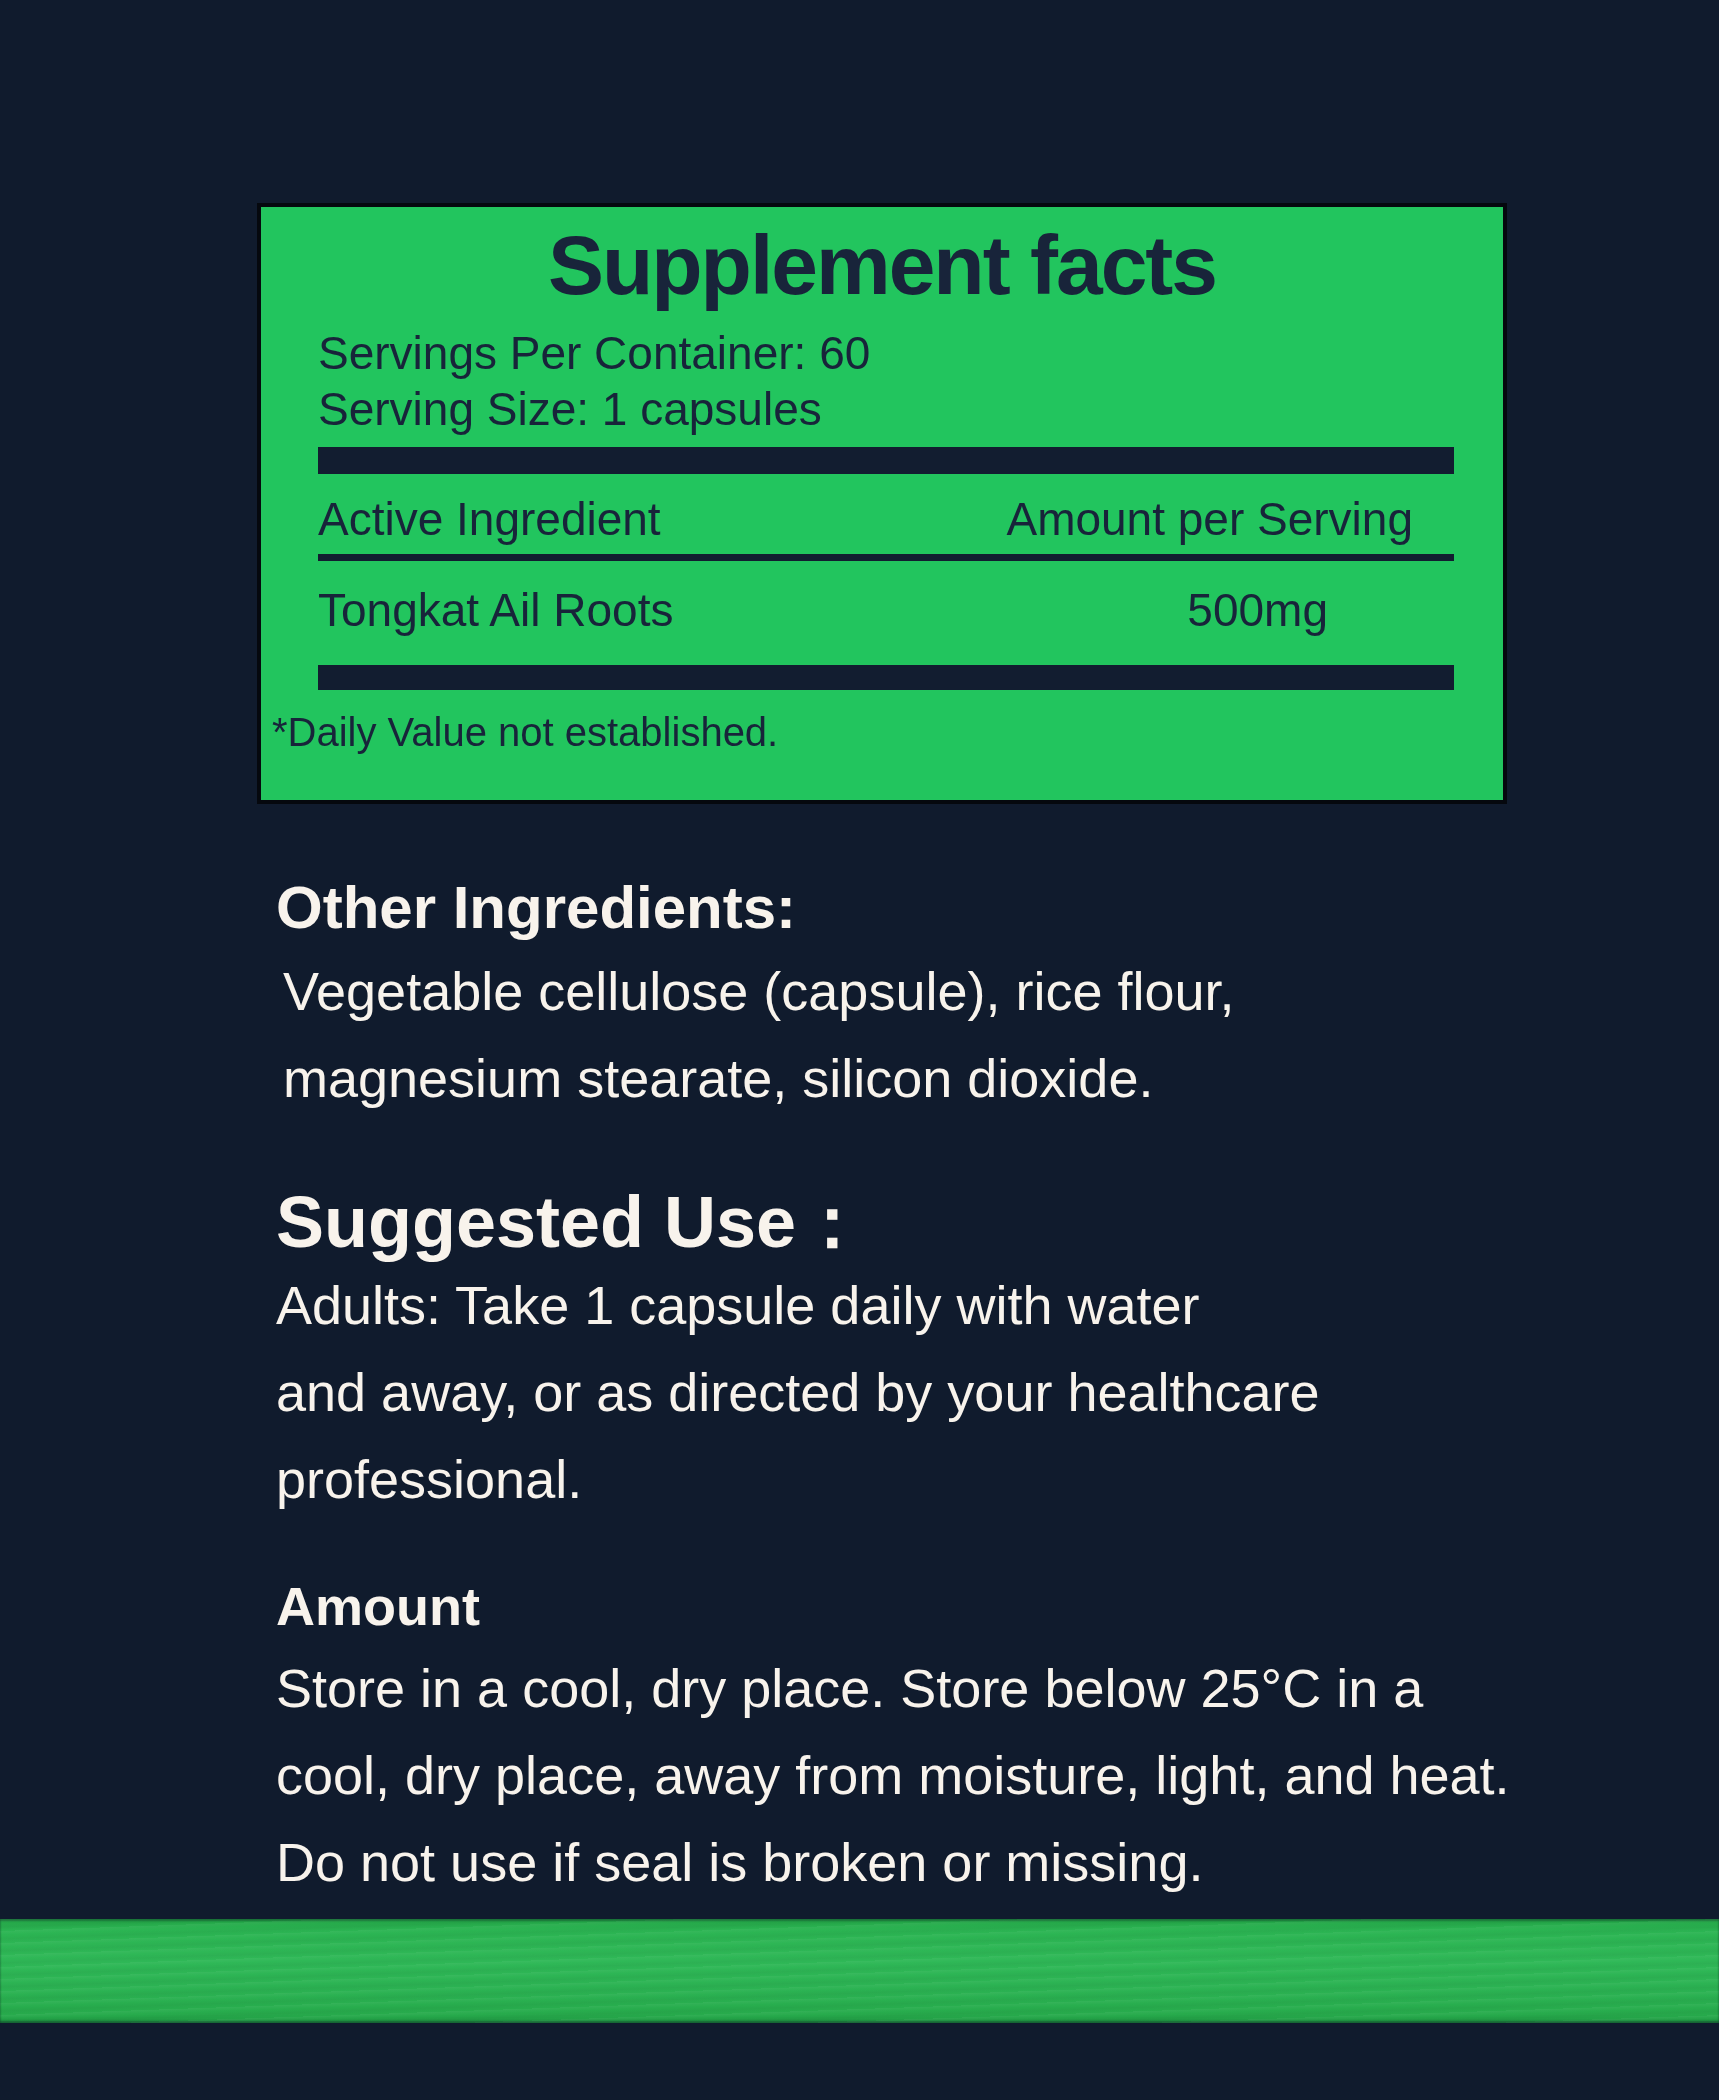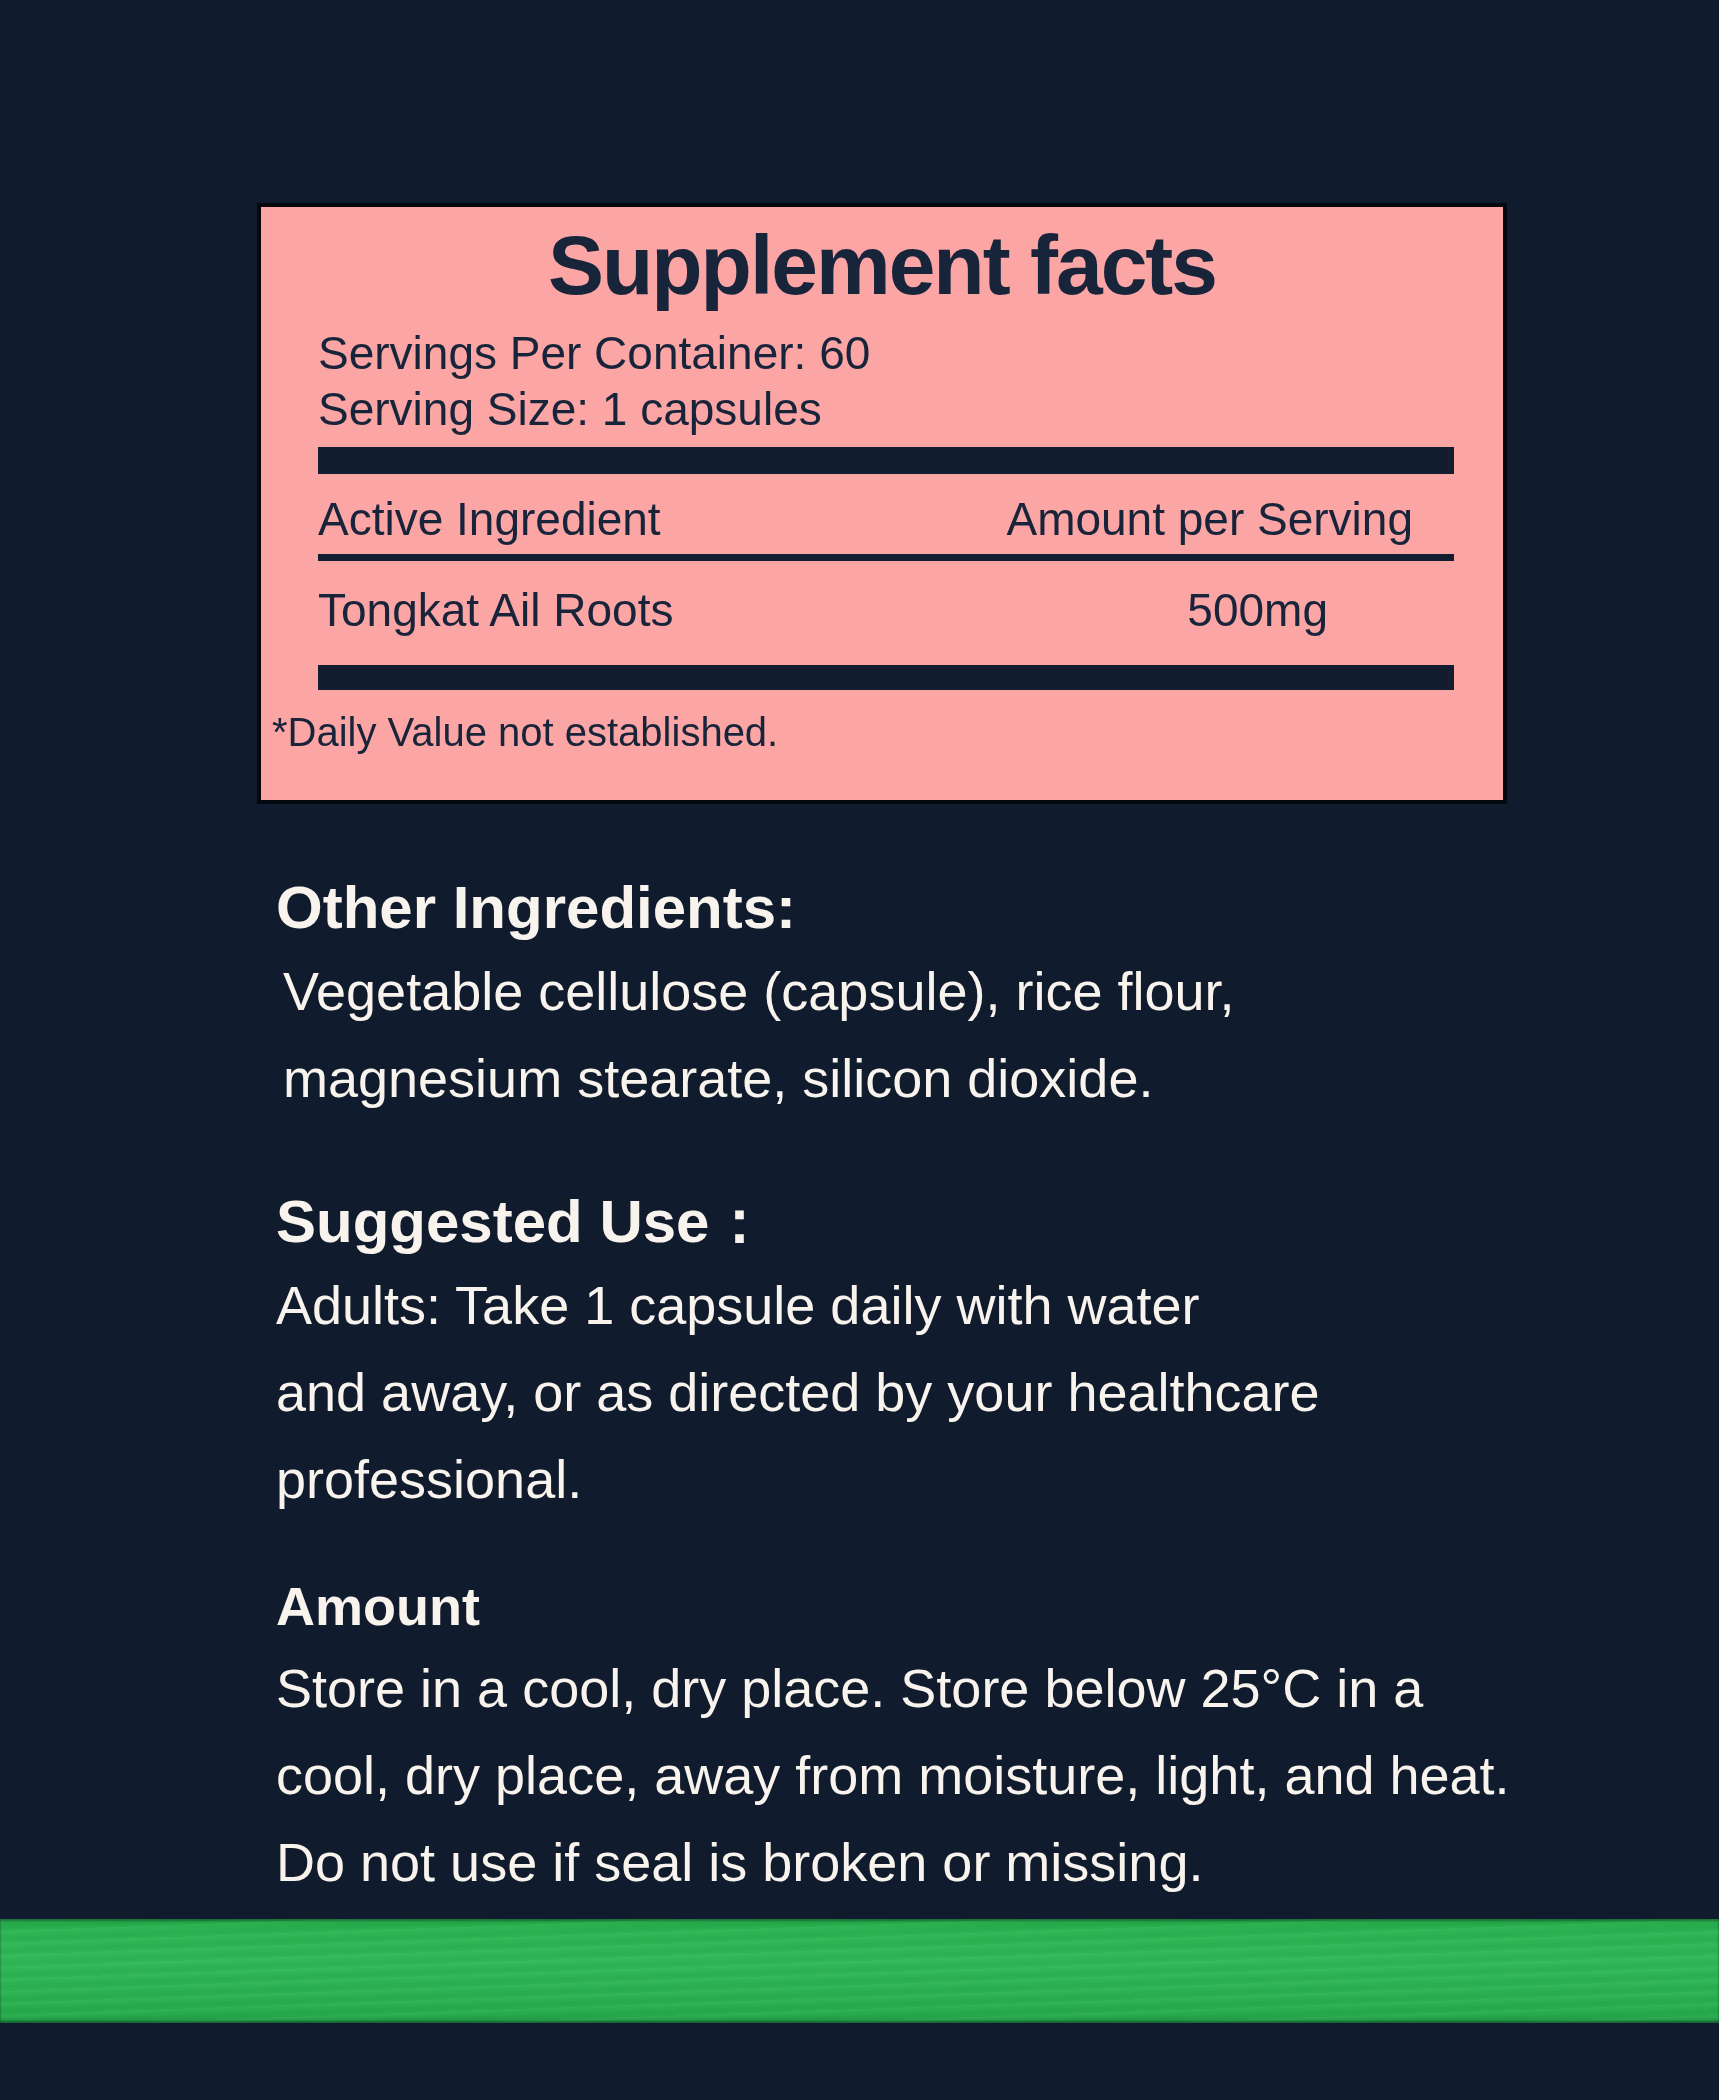--- a/index.html
+++ b/index.html
@@ -14,21 +14,21 @@
     color: #f8f3ec;
   }
 
   
   .facts-panel {
     position: absolute;
     left: 257px;
     top: 203px;
     width: 1250px;
     height: 601px;
-    background: #fca5a5;
+    background: #22c55e;
     border: 4px solid #05080e;
     color: #18243a;
   }
   .panel-title {
     position: absolute;
     top: 12px;
     left: 0;
     width: 100%;
     text-align: center;
     font-size: 84px;
@@ -82,21 +82,21 @@
     left: 11px;
     font-size: 40px;
     white-space: nowrap;
   }
 
   
   .section { position: absolute; left: 276px; white-space: nowrap; }
   .section-heading { font-weight: bold; }
   .oi-heading   { top: 872px;  font-size: 60px; line-height: 72px; }
   .oi-lines     { top: 948px;  font-size: 54px; line-height: 87px; margin-left: 7px; }
-  .su-heading   { top: 1186px; font-size: 60px; line-height: 72px; }
+  .su-heading   { top: 1186px; font-size: 72px; line-height: 72px; }
   .su-lines     { top: 1262px; font-size: 54px; line-height: 87px; }
   .st-heading   { top: 1574px; font-size: 54px; line-height: 64px; }
   .st-lines     { top: 1645px; font-size: 54px; line-height: 87px; }
   .body-line { white-space: nowrap; }
 
   
   .green-ribbon {
     position: absolute;
     left: 0;
     top: 1919px;

